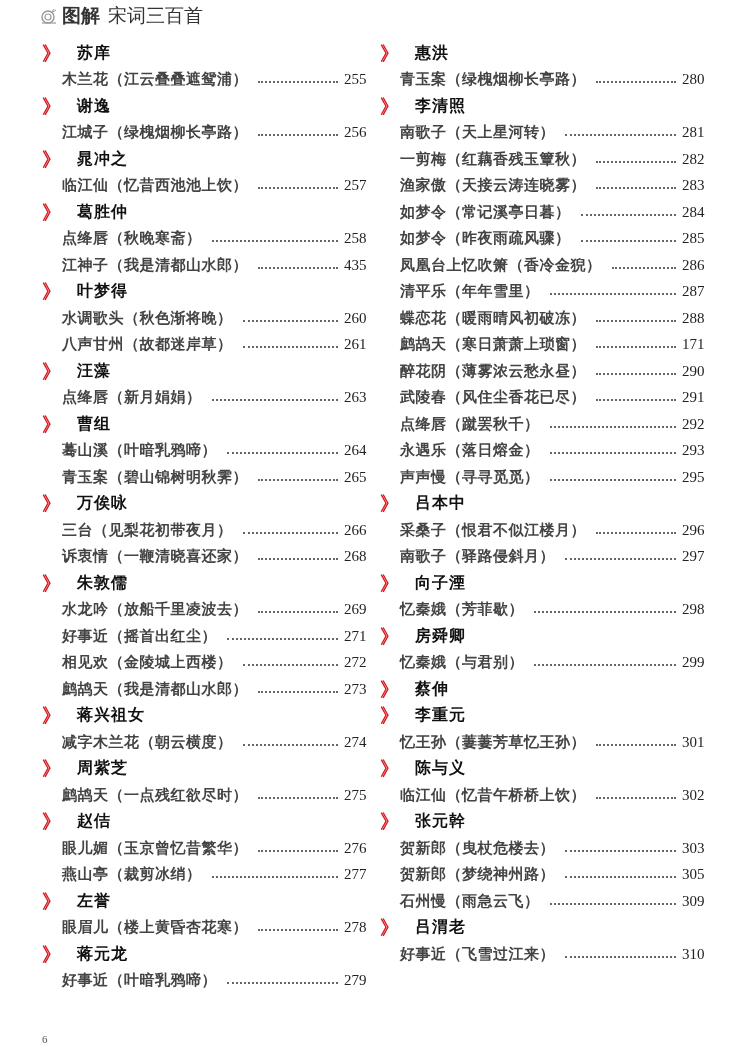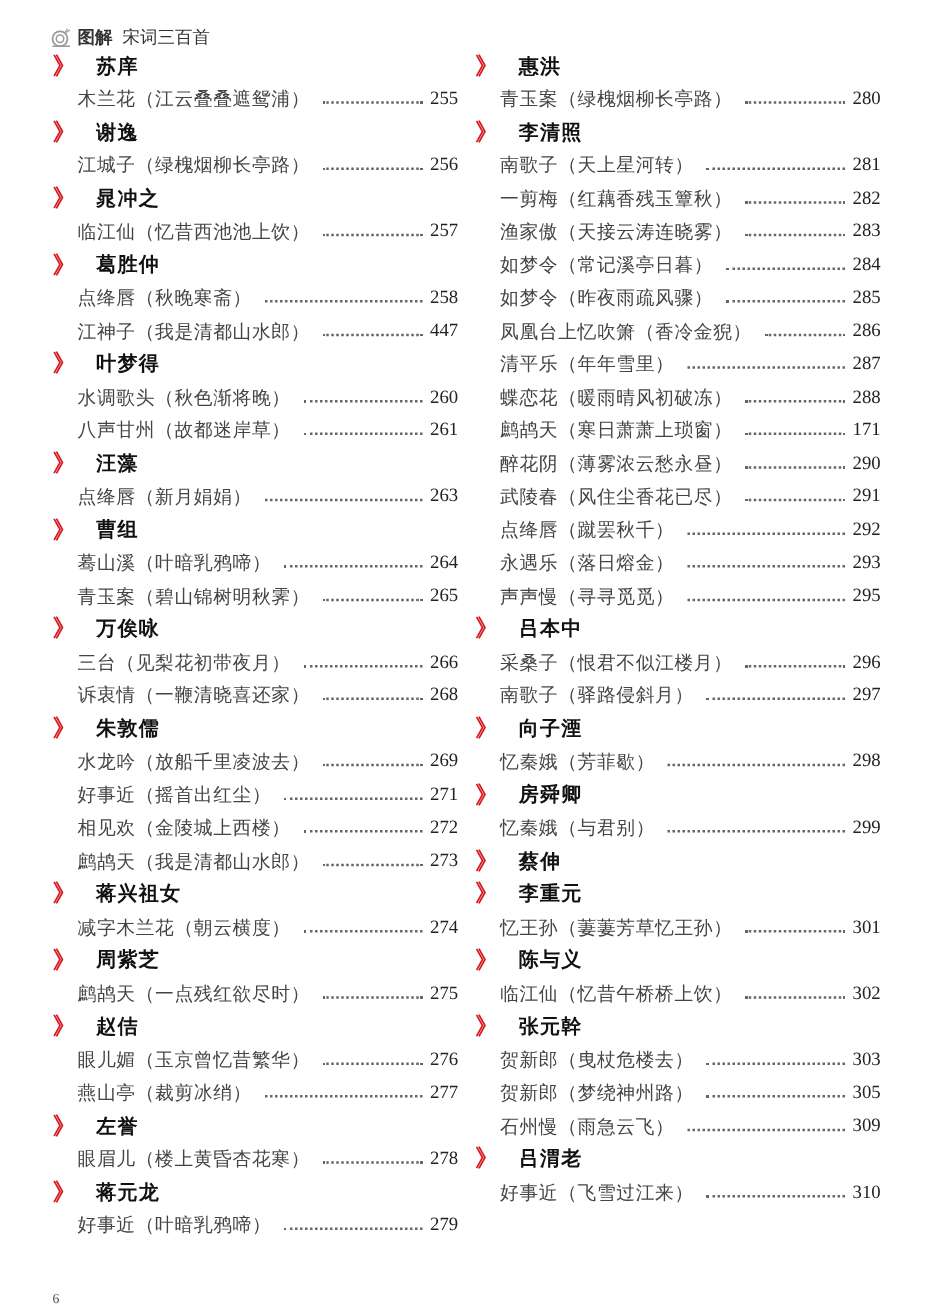--- a/index.html
+++ b/index.html
@@ -2,23 +2,23 @@
 <html><head>
   <meta charset="utf-8">
   <style>
     html, body { margin: 0; padding: 0; background: #ffffff; }
     body {
       width: 750px; height: 1045px; position: relative; overflow: hidden;
       font-family: "DejaVu Serif", "Liberation Serif", serif;
       color: #333333;
     }
     .header {
-      position: absolute; left: 40px; top: 20px; height: 20px;
+      position: absolute; left: 40px; top: 6px; height: 20px;
       display: flex; align-items: center; gap: 4px;
-      font-size: 14px; color: #333;
+      font-size: 19px; color: #333;
     }
     .header .logo { width: 18px; height: 16px; }
     .header .book { font-weight: bold; margin-right: 4px; }
     .header .series { font-weight: normal; }
     .col {
       position: absolute; top: 40px; width: 330px;
     }
     .col.left { left: 40px; }
     .col.right { left: 378px; }
     .author {
@@ -31,21 +31,21 @@
     }
     .author .name {
       font-family: "DejaVu Sans", "Liberation Sans", sans-serif;
       font-weight: bold; font-size: 16px; color: #111; letter-spacing: 1px;
       margin-left: 15px;
     }
     .poem {
       display: flex; align-items: center; height: 26.5px;
       padding-left: 22px; font-size: 15px; color: #444;
     }
-    .poem .title { white-space: nowrap; letter-spacing: 0.5px; }
+    .poem .title { white-space: nowrap; letter-spacing: 0.5px; font-weight: bold; }
     .poem .leader {
       flex: 1; margin: 0 6px 0 10px; height: 1px;
       border-bottom: 2px dotted #666; transform: translateY(2px);
     }
     .poem .page {
       font-family: "Liberation Serif", serif; font-size: 15px; color: #222;
       width: 26px; text-align: left;
     }
     .page-num {
       position: absolute; left: 42px; top: 1033px; font-size: 11px; color: #555;
@@ -99,21 +99,21 @@
       <span class="name">葛胜仲</span>
     </div>
     <div class="poem">
       <span class="title">点绛唇（秋晚寒斋）</span>
       <span class="leader"></span>
       <span class="page">258</span>
     </div>
     <div class="poem">
       <span class="title">江神子（我是清都山水郎）</span>
       <span class="leader"></span>
-      <span class="page">447</span>
+      <span class="page">435</span>
     </div>
     <div class="author">
       <span class="marker" style="color: rgb(215, 25, 32);">》</span>
       <span class="name">叶梦得</span>
     </div>
     <div class="poem">
       <span class="title">水调歌头（秋色渐将晚）</span>
       <span class="leader"></span>
       <span class="page">260</span>
     </div>

